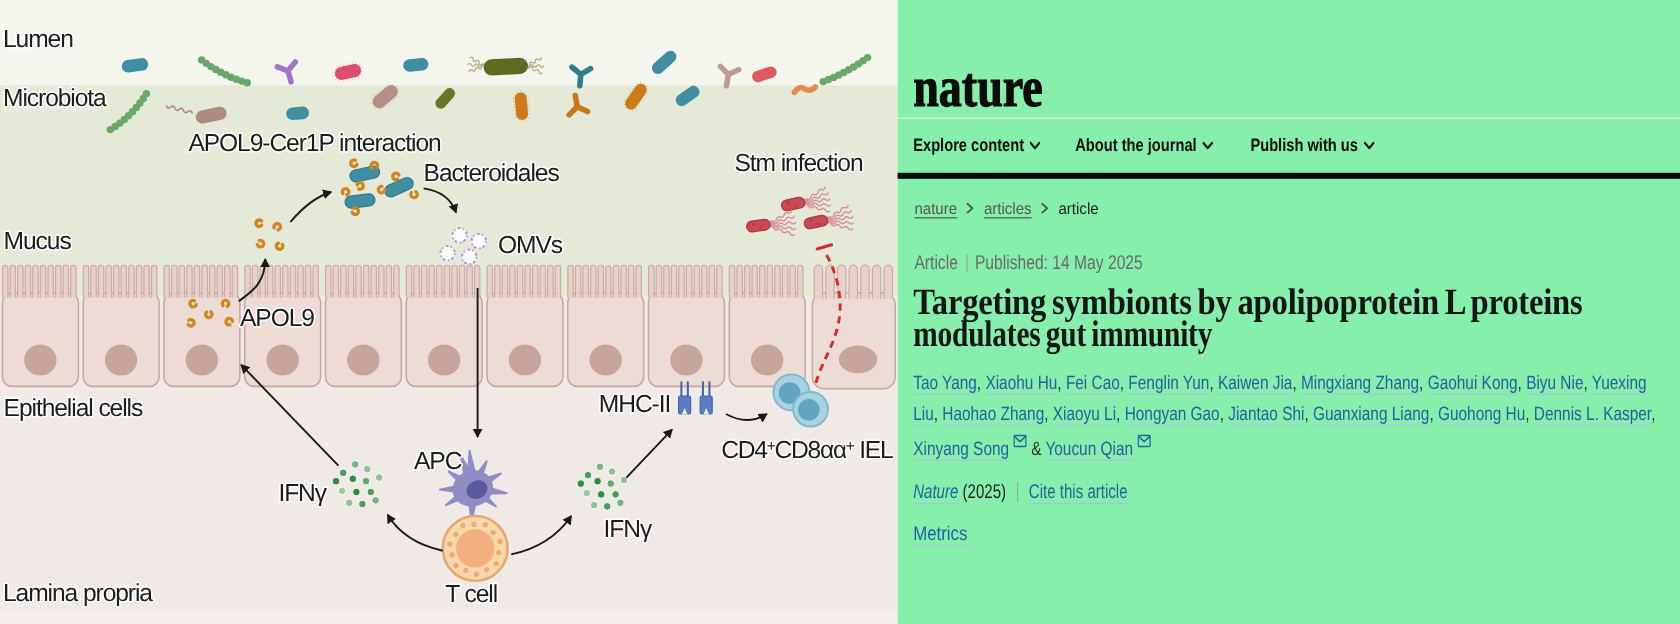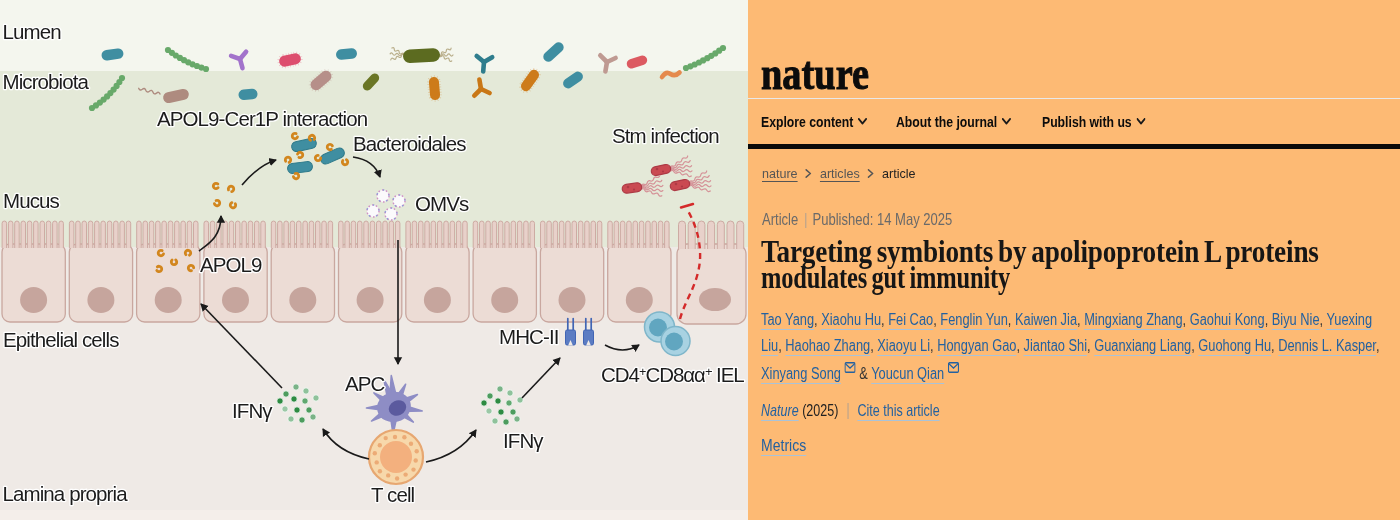--- a/index.html
+++ b/index.html
@@ -1,16 +1,16 @@
 <!DOCTYPE html>
 <html><head><meta charset="utf-8"><style>
 * { margin:0; padding:0; box-sizing:border-box; }
 body { width:1400px; height:520px; background:#fff; font-family:"Liberation Sans", sans-serif; overflow:hidden; }
 #wrap { display:flex; width:1400px; height:520px; }
-#art { position:relative; width:652px; height:520px; background:#fdba74; }
+#art { position:relative; width:652px; height:520px; background:#86efac; }
 #logo { position:absolute; left:13px; top:52px; }
 #rule { position:absolute; left:0; top:98px; width:652px; height:1px; background:#e8e8e8; }
 nav { position:absolute; top:113px; left:0; width:554px; height:16px; }
 .nv { position:absolute; top:0; font-weight:bold; font-size:15px; color:#0c0c0c; white-space:nowrap;
       transform:scaleX(0.815); transform-origin:0 0; display:flex; align-items:center; }
 #bbar { position:absolute; left:0; top:144px; width:652px; height:4.5px; background:#0a0a0a; }
 #crumbs { position:absolute; left:14px; top:166px; font-size:13.5px; color:#555; display:flex; align-items:center;
       transform:scaleX(0.93); transform-origin:0 0; white-space:nowrap; }
 #crumbs .glink { color:#555; text-decoration:underline; text-underline-offset:3px; }
 #crumbs .cur { color:#222; }

